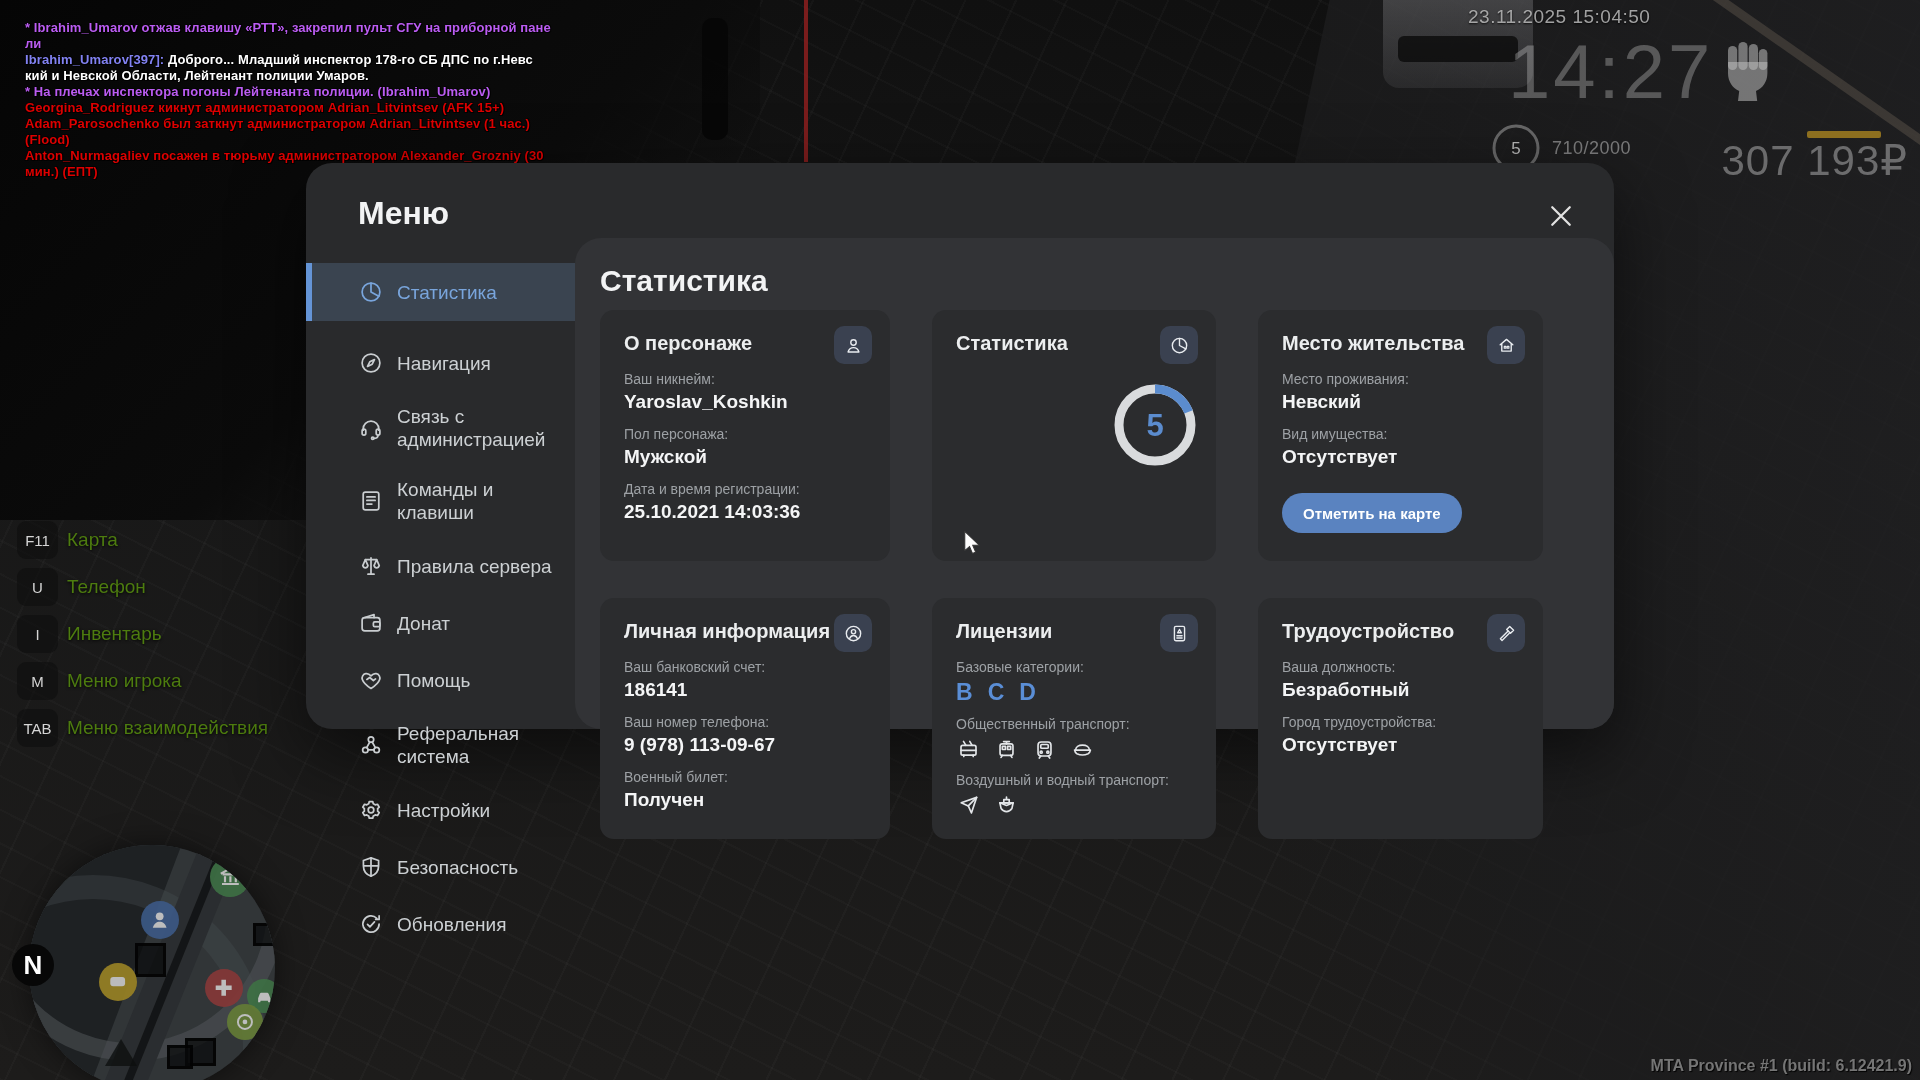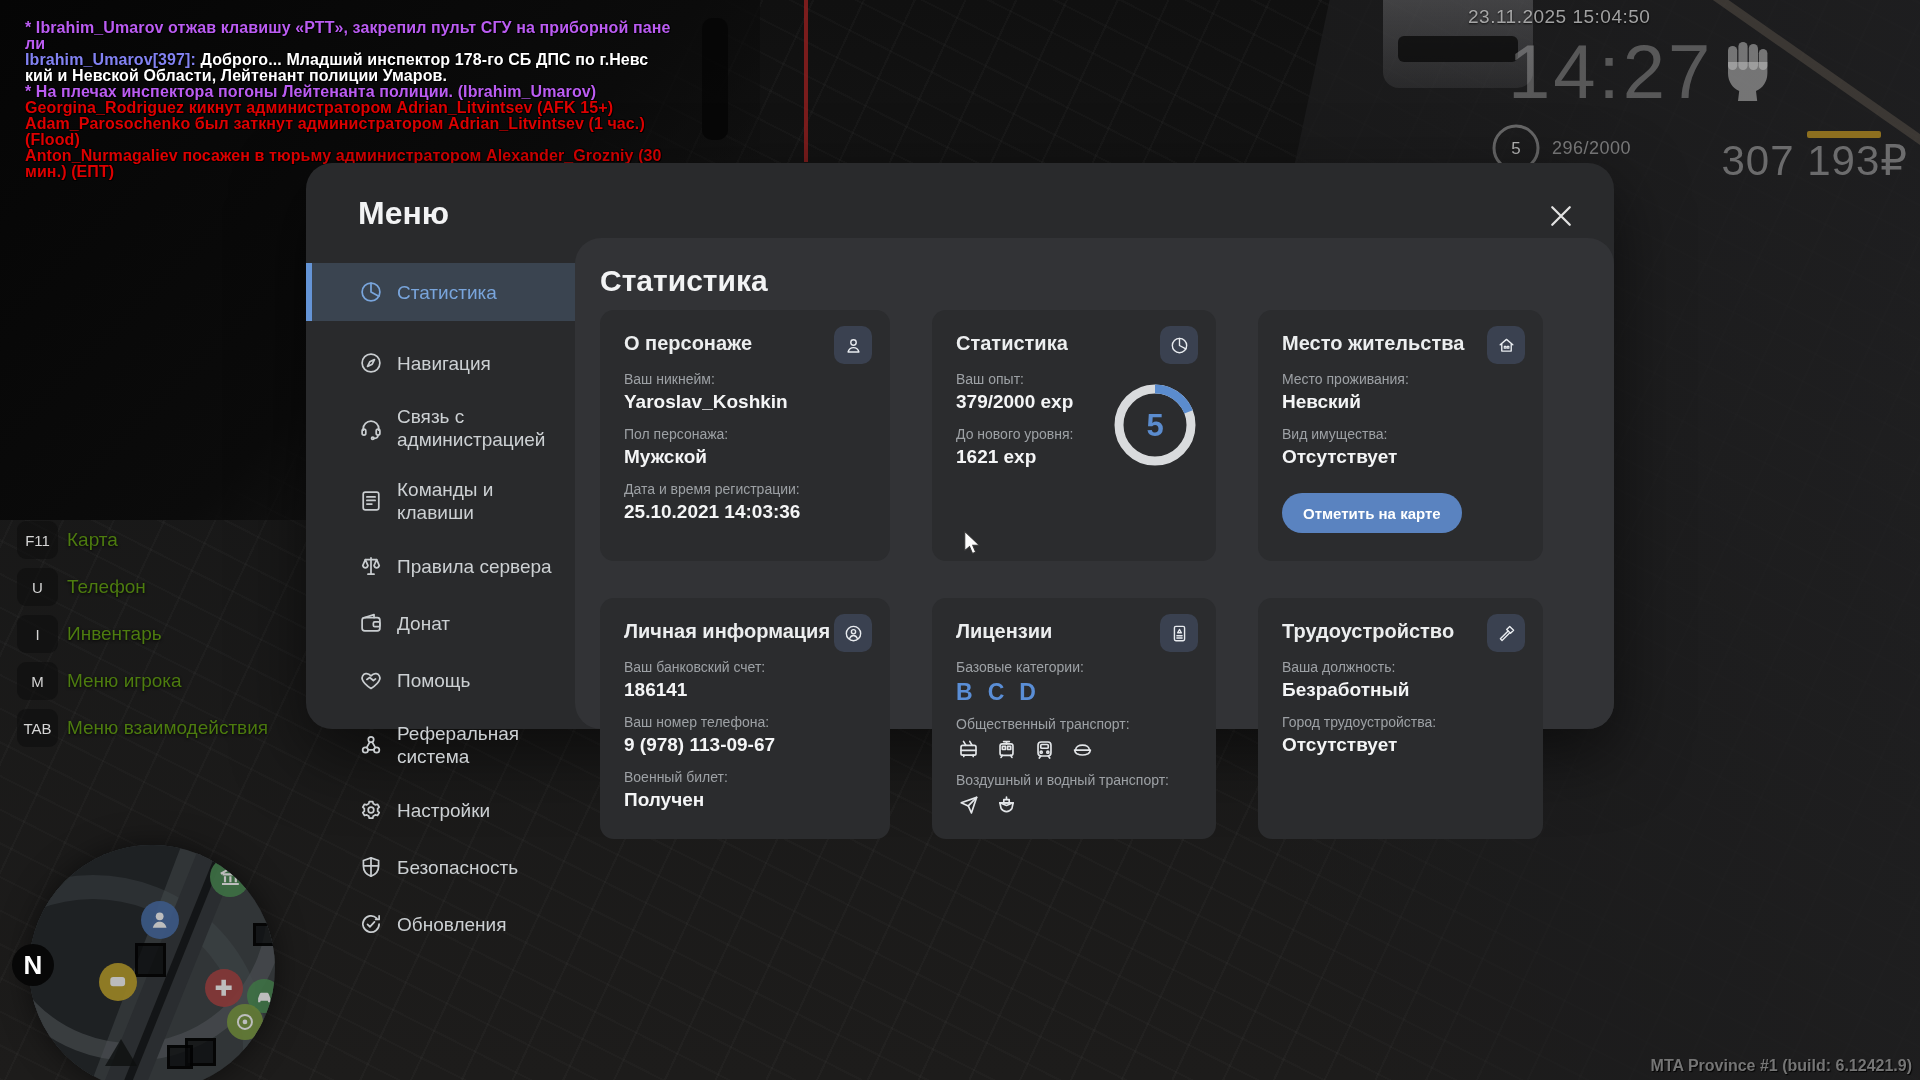--- a/index.html
+++ b/index.html
@@ -43,21 +43,21 @@
   .scene .red-pole{
     position:absolute;left:804px;top:0;width:4px;height:162px;background:#8d1f1f;opacity:.85;
   }
   .scene .ped{
     position:absolute;left:702px;top:18px;width:26px;height:122px;border-radius:10px;
     background:#060606;opacity:.85;
   }
   
   .chat{position:absolute;left:25px;top:20px;z-index:5;}
   .chat-line{
-    font-size:16px;font-weight:bold;line-height:16px;white-space:nowrap;
+    font-size:13px;font-weight:bold;line-height:16px;white-space:nowrap;
     text-shadow:1px 1px 0 rgba(0,0,0,.95), -1px 1px 0 rgba(0,0,0,.6), 1px -1px 0 rgba(0,0,0,.6);
     letter-spacing:.1px;
   }
   
   .hud{position:absolute;inset:0;pointer-events:none;z-index:4;}
   .hud-datetime{
     position:absolute;left:1468px;top:6px;font-size:19px;color:rgba(210,210,210,.75);
     text-shadow:0 1px 2px rgba(0,0,0,.8);letter-spacing:.5px;
   }
   .hud-clock{
@@ -230,21 +230,21 @@
       <path d="M3 12.5h19.7v5.5c0 4.4-2.4 7.6-5.7 9l.6 5H8l.6-5c-3.2-1.4-5.6-4.6-5.6-9z"></path>
     </g>
       </svg>
   </div>
   <div class="hud-level-ring">
     <svg viewBox="0 0 52 52">
       <circle cx="26" cy="26" r="22" fill="none" stroke="rgba(195,195,195,.45)" stroke-width="3"></circle>
       <text x="26" y="32" text-anchor="middle" font-size="17" fill="#b5b5b5">5</text>
     </svg>
   </div>
-  <div class="hud-exp">296/2000</div>
+  <div class="hud-exp">710/2000</div>
   <div class="hud-money-bar"></div>
   <div class="hud-money">307 193₽</div>
 </div>
 
 <div class="hotkeys" id="hotkeys">
     <div class="hotkey-row">
       <div class="hotkey-key">F11</div>
       <div class="hotkey-label">Карта</div>
     </div>
     <div class="hotkey-row">
@@ -386,30 +386,20 @@
             </div>
           </div>
         </article>
         <article class="card">
           <div class="card-title">Статистика</div>
           <div class="card-badge">
             <span class="icon"><svg viewBox="0 0 24 24" fill="none" stroke="currentColor" stroke-width="1.6" stroke-linecap="round" stroke-linejoin="round">
                 <circle cx="12" cy="12" r="8.2"></circle>
                 <path d="M12 12V3.8M12 12l7.2 3.9"></path>
               </svg></span>
-          </div>
-          <div class="fields narrow">
-            <div class="field">
-              <div class="field-label">Ваш опыт:</div>
-              <div class="field-value">379/2000 exp</div>
-            </div>
-            <div class="field">
-              <div class="field-label">До нового уровня:</div>
-              <div class="field-value">1621 exp</div>
-            </div>
           </div>
           <div class="ring"><svg viewBox="0 0 86 86">
               <circle cx="43" cy="43" r="36" fill="none" stroke="#d9dbdd" stroke-width="9"></circle>
               <circle cx="43" cy="43" r="36" fill="none" stroke="#5b8cce" stroke-width="9" stroke-dasharray="43.0 226.2" transform="rotate(-90 43 43)"></circle>
               <text x="43" y="54" text-anchor="middle" font-size="31" font-weight="bold" fill="#5b8cce">5</text>
             </svg></div>
         </article>
         <article class="card"><div class="card-title">Место жительства</div><div class="card-badge">
             <span class="icon"><svg viewBox="0 0 24 24" fill="none" stroke="currentColor" stroke-width="1.6" stroke-linecap="round" stroke-linejoin="round">
                 <path d="M4.8 11.2L12 5l7.2 6.2M6.6 10v8.4h10.8V10"></path>

